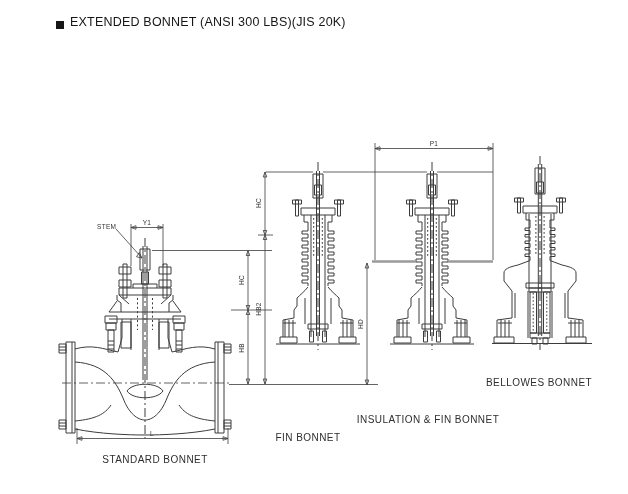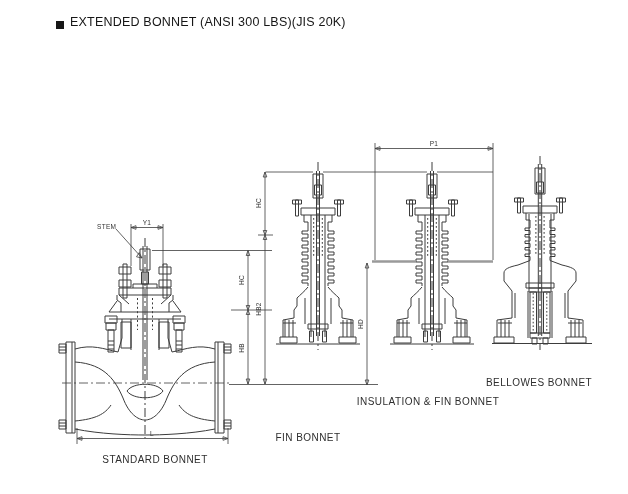--- a/index.html
+++ b/index.html
@@ -179,15 +179,15 @@
       <text class="dim" x="243.5" y="348" text-anchor="middle" transform="rotate(-90 243.5 348)">HB</text>
       <text class="dim" x="260.5" y="203" text-anchor="middle" transform="rotate(-90 260.5 203)">HC</text>
       <text class="dim" x="260.5" y="309" text-anchor="middle" transform="rotate(-90 260.5 309)">HB2</text>
       <text class="dim" x="362.5" y="324" text-anchor="middle" transform="rotate(-90 362.5 324)">HD</text>
       <text class="dim" x="434" y="145.5" text-anchor="middle">P1</text>
     </g>
   </svg>
 
   <div class="cap" style="left:155px;top:454px;">STANDARD BONNET</div>
   <div class="cap" style="left:308px;top:432px;text-align:center;">FIN BONNET</div>
-  <div class="cap" style="left:428px;top:396px;">INSULATION &amp; FIN BONNET</div>
+  <div class="cap" style="left:428px;top:414px;">INSULATION &amp; FIN BONNET</div>
   <div class="cap" style="left:539px;top:377px;">BELLOWES BONNET</div>
 </div>
 
 </body></html>

